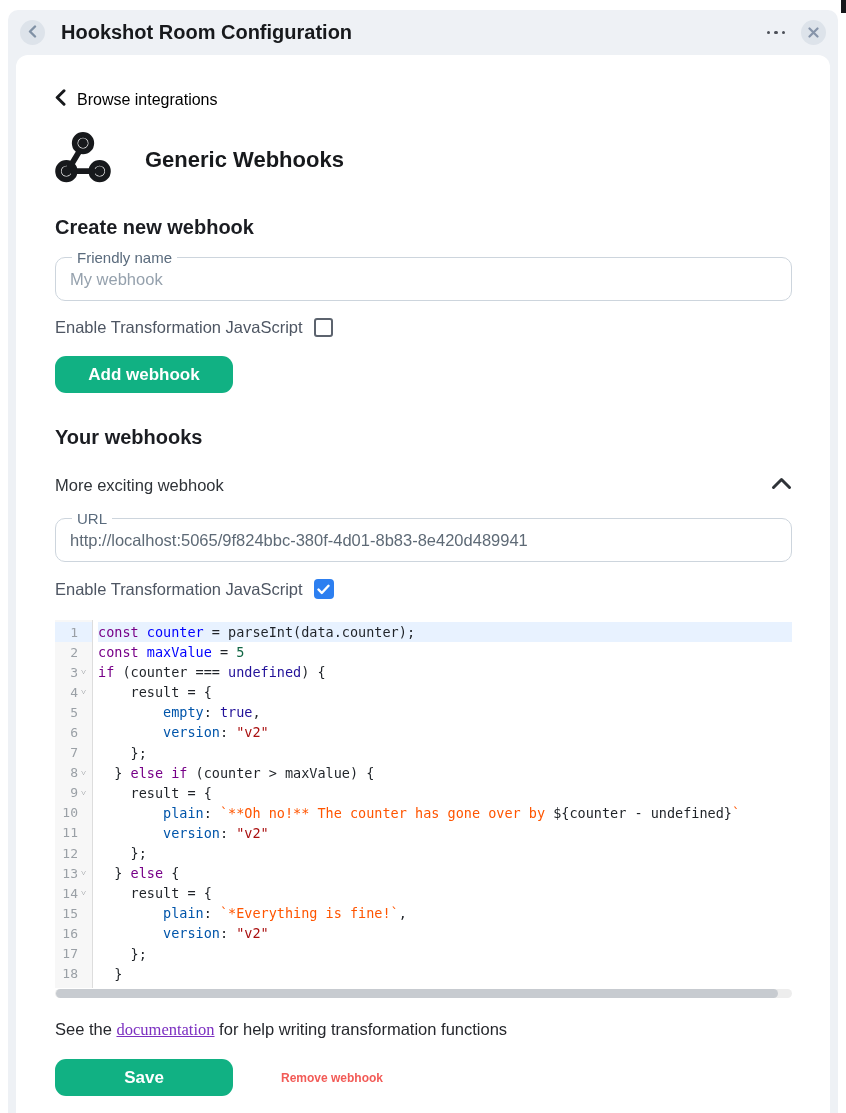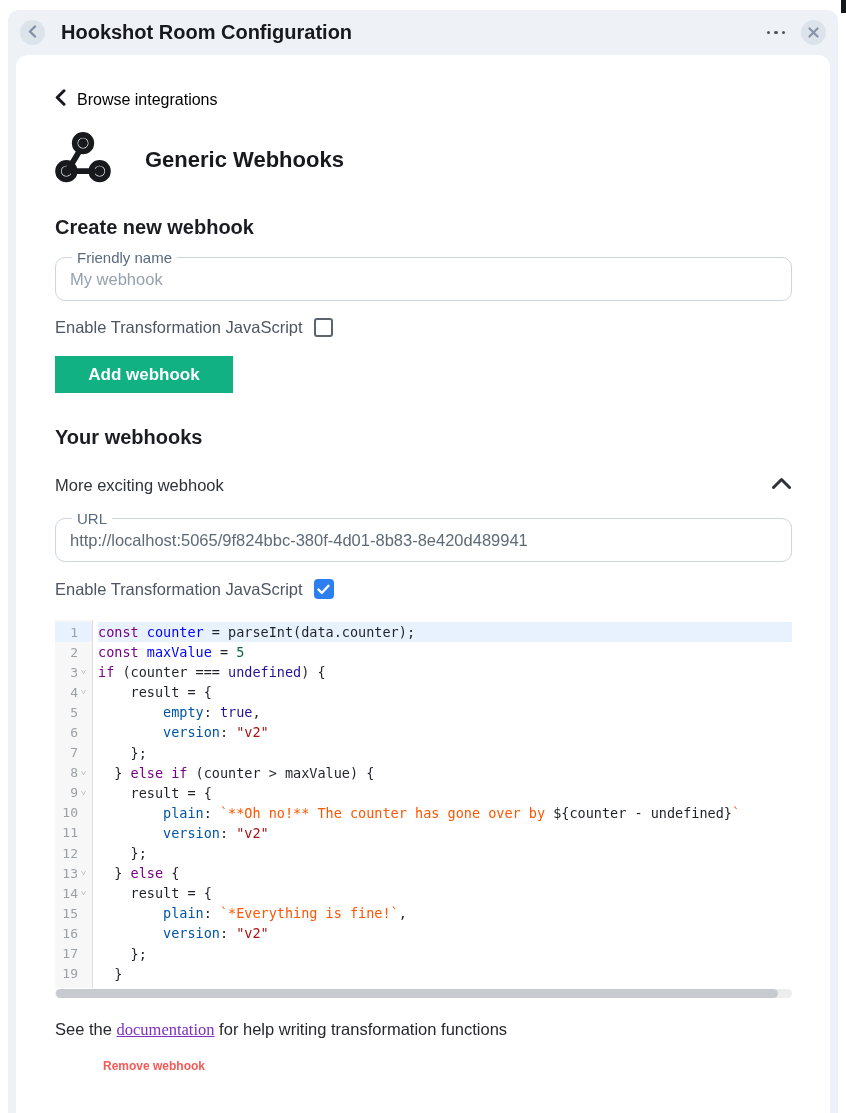--- a/index.html
+++ b/index.html
@@ -25,21 +25,21 @@
   fieldset.field input { border:none; outline:none; width:100%; font-size:16.5px;
                          color:#5e6a76; padding:3px 2px 2px; background:transparent;
                          font-family:"Liberation Sans", sans-serif; }
   fieldset.field input::placeholder { color:#95a1ad; }
   .check-row { display:flex; align-items:center; gap:11px; margin-top:17px; }
   .check-label { font-size:16.5px; color:#4e5663; }
   .checkbox { width:19px; height:19px; border-radius:3px; border:2px solid #5c636e;
               background:#fff; cursor:pointer; flex:none; display:flex;
               align-items:center; justify-content:center; }
   .checkbox.checked { border:none; background:#2d7ff0; border-radius:4px; width:20px; height:20px; }
-  .btn-green { display:block; width:178px; height:37px; border:none; border-radius:0;
+  .btn-green { display:block; width:178px; height:37px; border:none; border-radius:11px;
                background:#11b183; color:#fff; font-size:17px; font-weight:700;
                font-family:"Liberation Sans", sans-serif; cursor:pointer; margin-top:19px; }
   .webhook-row { display:flex; align-items:flex-start; justify-content:space-between;
                  margin-top:27px; cursor:pointer; }
   .webhook-name { font-size:16.5px; color:#2f3338; }
   .editor { margin-top:21px; display:flex; height:368px; overflow:hidden;
             font-family:"DejaVu Sans Mono", monospace; font-size:13.5px; }
   .gutter { width:38px; background:#f7f7f7; border-right:1px solid #dddddd; padding-top:2px; flex:none; }
   .gl { height:20.1px; display:flex; align-items:center; justify-content:flex-end; padding-right:3px; }
   .gl .ln { color:#9aa0a6; font-size:13px; }
@@ -221,21 +221,21 @@
           </div>
           <div class="gl">
             <span class="ln">16</span>
             <span class="fold"></span>
           </div>
           <div class="gl">
             <span class="ln">17</span>
             <span class="fold"></span>
           </div>
           <div class="gl">
-            <span class="ln">19</span>
+            <span class="ln">18</span>
             <span class="fold"></span>
           </div>
         </div>
       <div class="code">
           <div class="cl al"><span class="tk-kw">const</span><span class="tk-pl"> </span><span class="tk-def">counter</span><span class="tk-pl"> = parseInt(data.counter);</span></div>
           <div class="cl"><span class="tk-kw">const</span><span class="tk-pl"> </span><span class="tk-def">maxValue</span><span class="tk-pl"> = </span><span class="tk-num">5</span></div>
           <div class="cl"><span class="tk-kw">if</span><span class="tk-pl"> (counter === </span><span class="tk-atom">undefined</span><span class="tk-pl">) {</span></div>
           <div class="cl"><span class="tk-pl">    result = {</span></div>
           <div class="cl"><span class="tk-pl">        </span><span class="tk-prop">empty</span><span class="tk-pl">: </span><span class="tk-atom">true</span><span class="tk-pl">,</span></div>
           <div class="cl"><span class="tk-pl">        </span><span class="tk-prop">version</span><span class="tk-pl">: </span><span class="tk-str">"v2"</span></div>
@@ -253,19 +253,20 @@
           <div class="cl"><span class="tk-pl">  }</span></div>
         </div>
     </div>
     <div class="hscroll">
       <div class="thumb"></div>
     </div>
 
     <div class="help-text"><span>See the </span><a>documentation</a><span> for help writing transformation functions</span></div>
 
     <div class="footer-row">
+      <button class="btn-green" style="margin-top:0;">Save</button>
       <button class="btn-remove">Remove webhook</button>
     </div>
 
   </div>
 </div>
 
 <div class="page-scroll"></div>
 
 </body></html>

